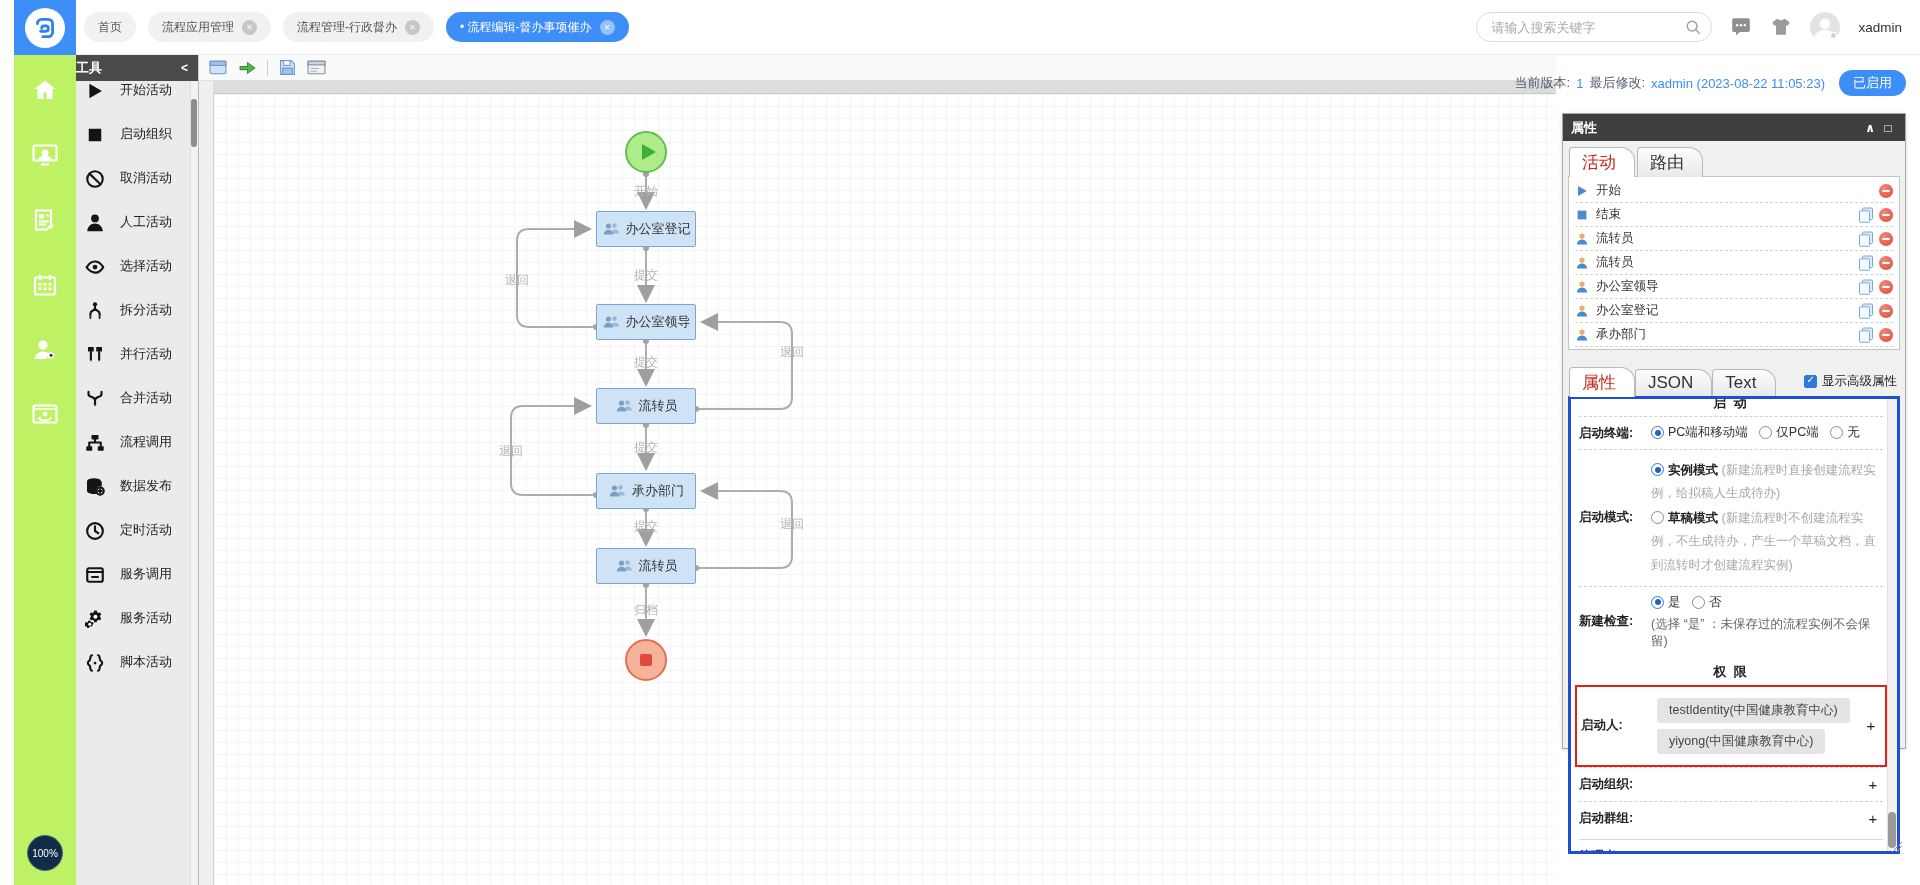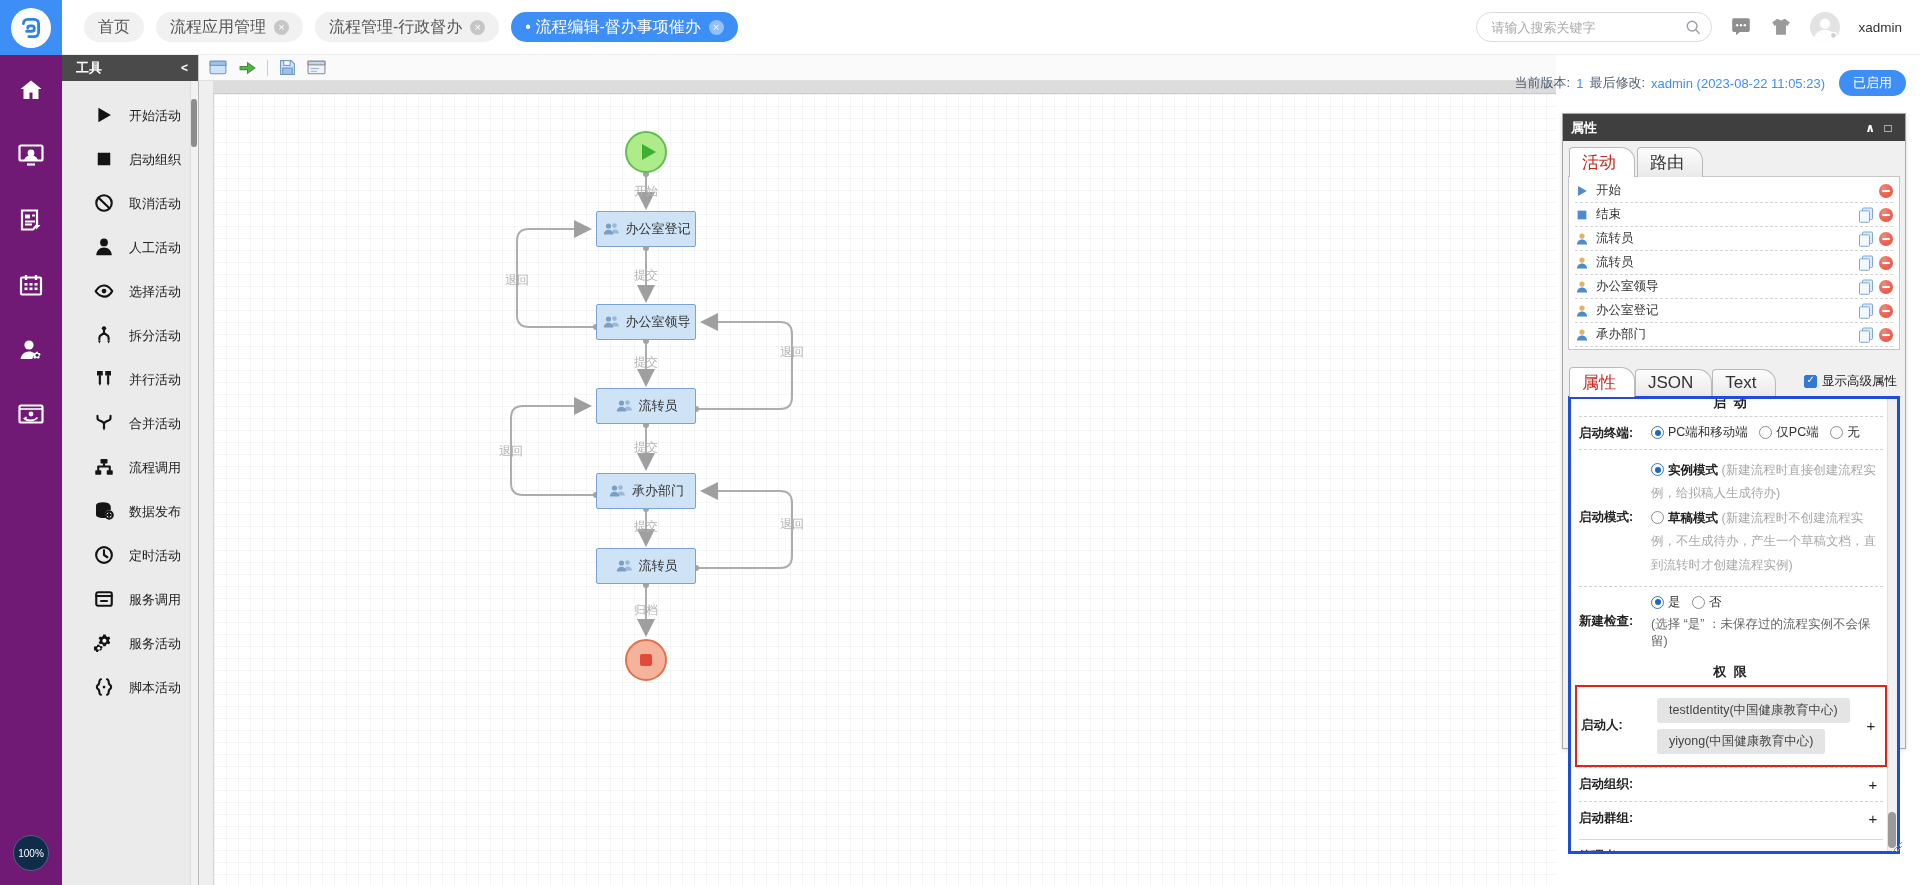--- a/index.html
+++ b/index.html
@@ -1,36 +1,36 @@
 <!DOCTYPE html>
 <html><head>
 <meta charset="utf-8">
 <style>
   * { margin:0; padding:0; box-sizing:border-box; }
   html,body { width:1920px; height:885px; overflow:hidden; background:#fff;
     font-family:"Liberation Sans","DejaVu Sans",sans-serif; font-size:13px; color:#333; }
 
   
-  .sidebar { position:absolute; left:0; top:0; width:62px; height:885px; background:#701a75; z-index:30; }
+  .sidebar { position:absolute; left:14px; top:0; width:62px; height:885px; background:#bef264; z-index:30; }
   .logo { width:62px; height:55px; background:#3e8ef7; display:flex; align-items:center; justify-content:center; cursor:pointer; }
   .logo-circle { width:40px; height:40px; background:#fff; border-radius:50%; display:flex; align-items:center; justify-content:center; }
   .logo-circle svg { width:26px; height:26px; }
   .nav { display:flex; flex-direction:column; align-items:center; gap:39px; padding-top:22px; }
   .nav-item { width:62px; height:26px; display:flex; align-items:center; justify-content:center; cursor:pointer; }
   .nav-item svg { width:26px; height:24px; }
   .zoom-badge { position:absolute; left:13px; bottom:14px; width:36px; height:36px; border-radius:50%;
     background:#102c49; border:1px solid #4b6584; color:#fff; font-size:10px;
     display:flex; align-items:center; justify-content:center; }
 
   
   .topbar { position:absolute; left:62px; top:0; width:1858px; height:55px; background:#fff;
     border-bottom:1px solid #ececec; display:flex; align-items:center; justify-content:space-between; padding:0 18px 0 22px; z-index:20; }
   .tabs { display:flex; align-items:center; gap:12px; }
   .tab { height:30px; border-radius:15px; background:#f1f1f1; color:#555; display:flex; align-items:center;
-    padding:0 14px; font-size:16px; cursor:pointer; white-space:nowrap; }
+    padding:0 14px; font-size:12px; cursor:pointer; white-space:nowrap; }
   .tab .tab-close { width:15px; height:15px; margin-left:8px; border-radius:50%; background:#c6c6c6; color:#fff;
     font-size:11px; line-height:15px; text-align:center; cursor:pointer; }
   .tab .tab-close::before { content:"×"; }
   .tab.active { background:#3e8ef7; color:#fff; }
   .tab.active .tab-label::before { content:"• "; }
   .tab.active .tab-close { background:rgba(255,255,255,.45); }
   .topbar-right { display:flex; align-items:center; gap:18px; }
   .search-box { width:236px; height:30px; border:1px solid #dcdcdc; border-radius:15px; display:flex; align-items:center; padding:0 10px 0 14px; }
   .search-input { flex:1; border:none; outline:none; font-size:13px; color:#333; background:transparent; }
   .search-input::placeholder { color:#a9a9a9; }
@@ -49,21 +49,21 @@
   .cbtn { width:19px; height:17px; cursor:pointer; }
   .cbtn svg { width:100%; height:100%; }
   .vdiv { width:1px; height:16px; background:#ccc; }
   .version-bar { position:absolute; right:14px; top:68px; height:30px; display:flex; align-items:center; gap:6px; z-index:25; font-size:13px; }
   .vlabel { color:#4e5d6c; }
   .vlink { color:#3e8ef7; }
   .enabled-badge { background:#3e8ef7; color:#fff; border-radius:13px; padding:4px 14px; font-size:13px; margin-left:8px; }
 
   
   .toolbox { position:absolute; left:62px; top:81px; width:136px; height:804px; background:#ebebeb; z-index:5; }
-  .tool-item { display:flex; align-items:flex-end; gap:15px; height:44px; padding-left:32px; cursor:grab; }
+  .tool-item { display:flex; align-items:flex-start; gap:15px; height:44px; padding-left:23px; cursor:grab; }
   .tool-icon { width:20px; height:20px; color:#141414; flex:none; }
   .tool-icon svg { width:100%; height:100%; }
   .tool-label { font-size:13px; color:#222; }
   svg .sk { fill:none !important; stroke:currentColor; stroke-width:1.7; stroke-linecap:round; stroke-linejoin:round; }
   .tool-icon svg :not([fill]):not(.sk) { fill:currentColor; }
   .tb-scroll { position:absolute; right:0; top:0; width:8px; height:100%; background:#f2f2f2; border-left:1px solid #ddd; }
   .tb-thumb { position:absolute; right:1px; top:18px; width:6px; height:48px; background:#8d8d8d; border-radius:3px; cursor:pointer; }
 
   
   .canvas-area { position:absolute; left:198px; top:81px; width:1358px; height:804px; background:#efefef; border-left:1px solid #bbb; }

